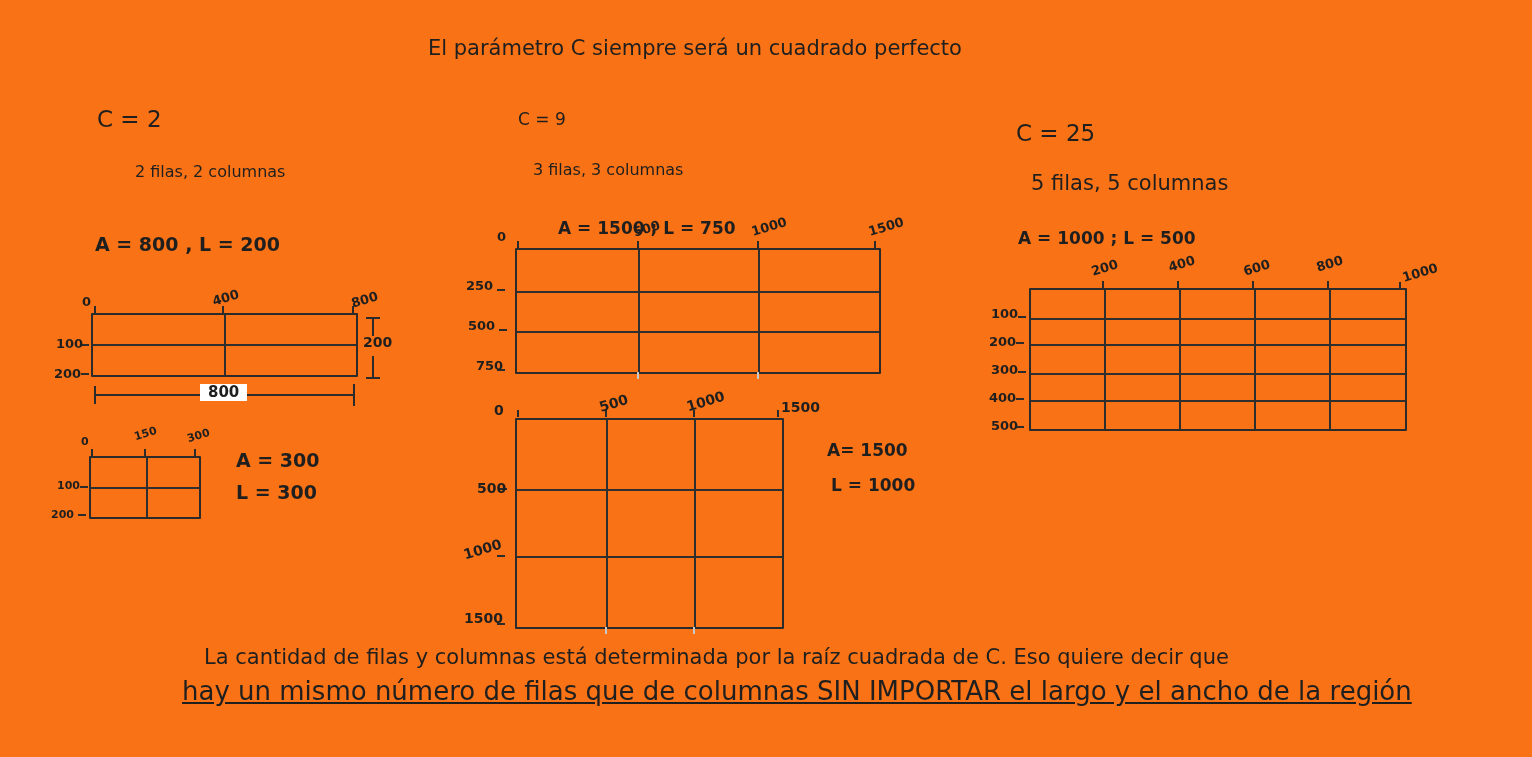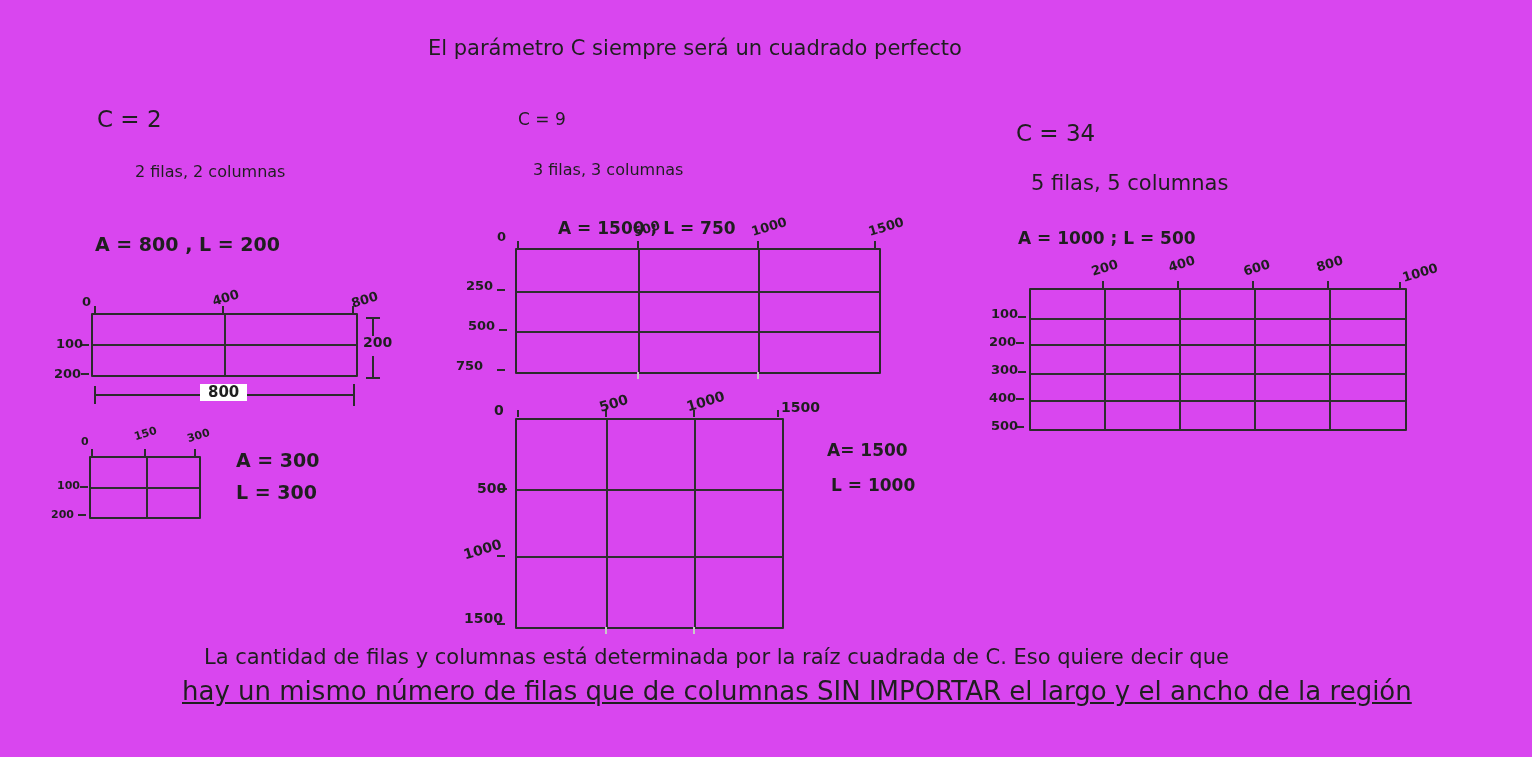--- a/index.html
+++ b/index.html
@@ -1,17 +1,17 @@
 <!DOCTYPE html>
 <html><head>
 <meta charset="utf-8">
 <style>
   html,body{margin:0;padding:0;background:#ffffff;}
   #board{
-    position:relative;width:1532px;height:757px;background:#d946ef;
+    position:relative;width:1532px;height:757px;background:#f97316;
     font-family:"DejaVu Sans", sans-serif;color:#1f1f1f;overflow:hidden;
   }
   .t{position:absolute;white-space:nowrap;line-height:1.15;}
   .bold{font-weight:bold;}
   .grid{position:absolute;border:2px solid #2b2b2b;border-radius:1px;}
   .vl{position:absolute;top:0;bottom:0;width:2px;background:#2f2f2f;}
   .hl{position:absolute;left:0;right:0;height:2px;background:#2f2f2f;}
   .ax{position:absolute;font-size:13px;font-weight:bold;white-space:nowrap;}
   .rot{transform:rotate(-17deg);}
   .tkv{position:absolute;width:2px;background:#2b2b2b;height:7px;}
@@ -94,21 +94,21 @@
   <div class="tkh" style="left:499px;top:329px;"></div>
   <div class="tkh" style="left:497px;top:369px;"></div>
   <div class="tkv tkg" style="left:637px;top:372px;"></div>
   <div class="tkv tkg" style="left:757px;top:372px;"></div>
   <div class="ax" style="left:497px;top:229px;">0</div>
   <div class="ax rot" style="left:633px;top:221px;">500</div>
   <div class="ax rot" style="left:751px;top:219px;">1000</div>
   <div class="ax rot" style="left:868px;top:219px;">1500</div>
   <div class="ax" style="left:466px;top:278px;">250</div>
   <div class="ax" style="left:468px;top:318px;">500</div>
-  <div class="ax" style="left:456px;top:358px;">750</div>
+  <div class="ax" style="left:476px;top:358px;">750</div>
 
   <div class="grid" style="left:515px;top:418px;width:265px;height:207px;">
     <div class="vl" style="left:89px;"></div>
     <div class="vl" style="left:177px;"></div>
     <div class="hl" style="top:69px;"></div>
     <div class="hl" style="top:136px;"></div>
   </div>
   <div class="tkv" style="left:517px;top:410px;"></div>
   <div class="tkv" style="left:605px;top:410px;"></div>
   <div class="tkv" style="left:693px;top:410px;"></div>
@@ -121,21 +121,21 @@
   <div class="ax" style="left:494px;top:402px;font-size:14px;">0</div>
   <div class="ax rot" style="left:599px;top:395px;font-size:14px;">500</div>
   <div class="ax rot" style="left:686px;top:393px;font-size:14px;">1000</div>
   <div class="ax" style="left:781px;top:399px;font-size:14px;">1500</div>
   <div class="ax" style="left:477px;top:480px;font-size:14px;">500</div>
   <div class="ax rot" style="left:463px;top:541px;font-size:14px;">1000</div>
   <div class="ax" style="left:464px;top:610px;font-size:14px;">1500</div>
   <div class="t bold" style="left:827px;top:441px;font-size:17px;">A= 1500</div>
   <div class="t bold" style="left:831px;top:476px;font-size:17px;">L = 1000</div>
 
-  <div class="t" style="left:1016px;top:120px;font-size:23px;">C = 34</div>
+  <div class="t" style="left:1016px;top:120px;font-size:23px;">C = 25</div>
   <div class="t" style="left:1031px;top:171px;font-size:21px;">5 filas, 5 columnas</div>
   <div class="t bold" style="left:1018px;top:229px;font-size:17px;">A = 1000   ;   L = 500</div>
 
   <div class="grid" style="left:1029px;top:288px;width:374px;height:139px;">
     <div class="vl" style="left:73px;"></div>
     <div class="vl" style="left:148px;"></div>
     <div class="vl" style="left:223px;"></div>
     <div class="vl" style="left:298px;"></div>
     <div class="hl" style="top:28px;"></div>
     <div class="hl" style="top:54px;"></div>

